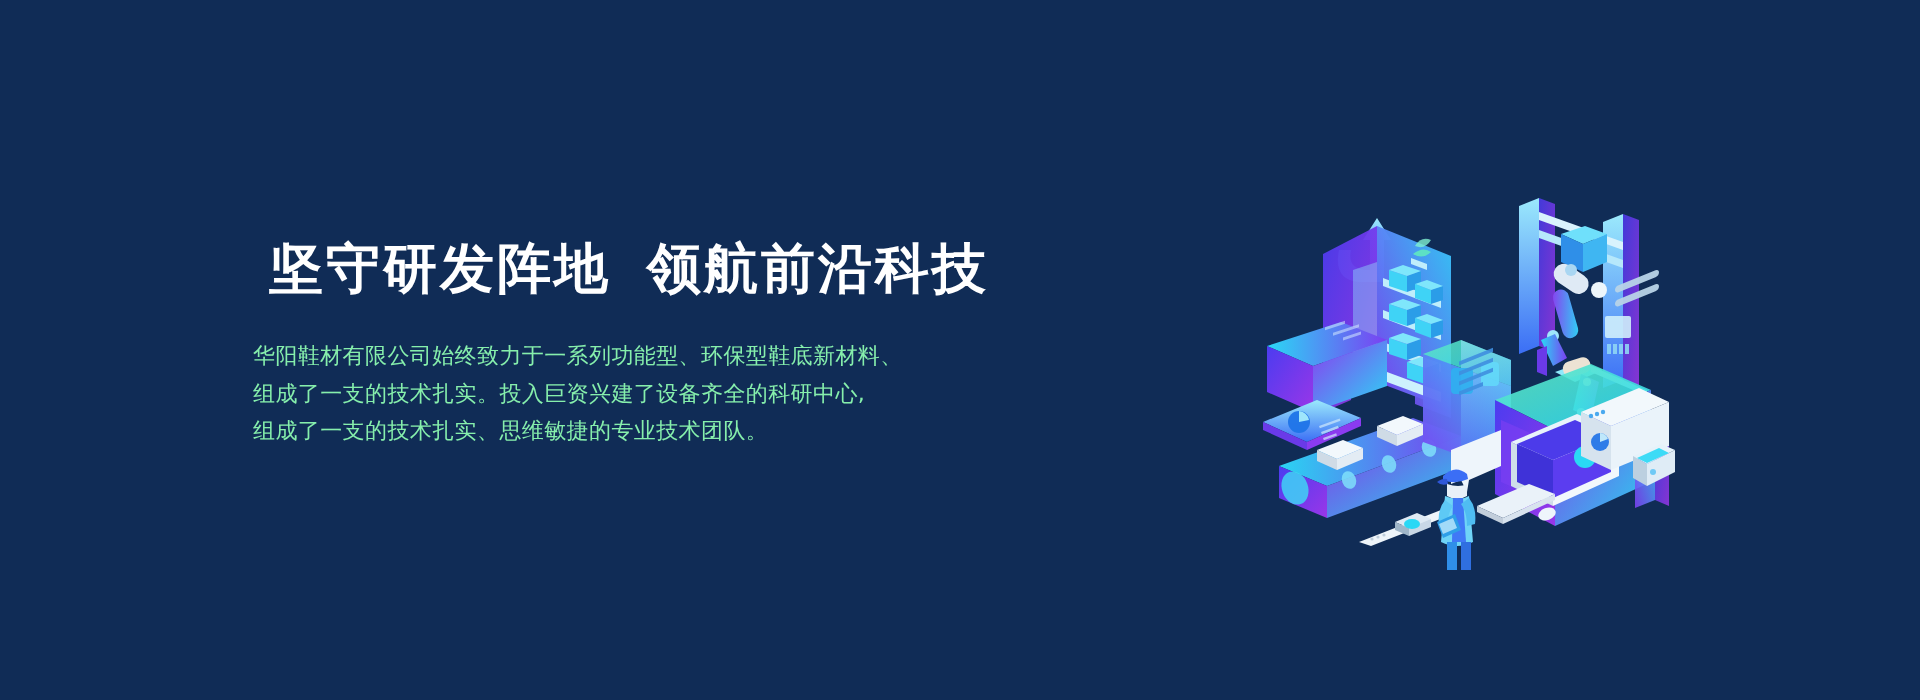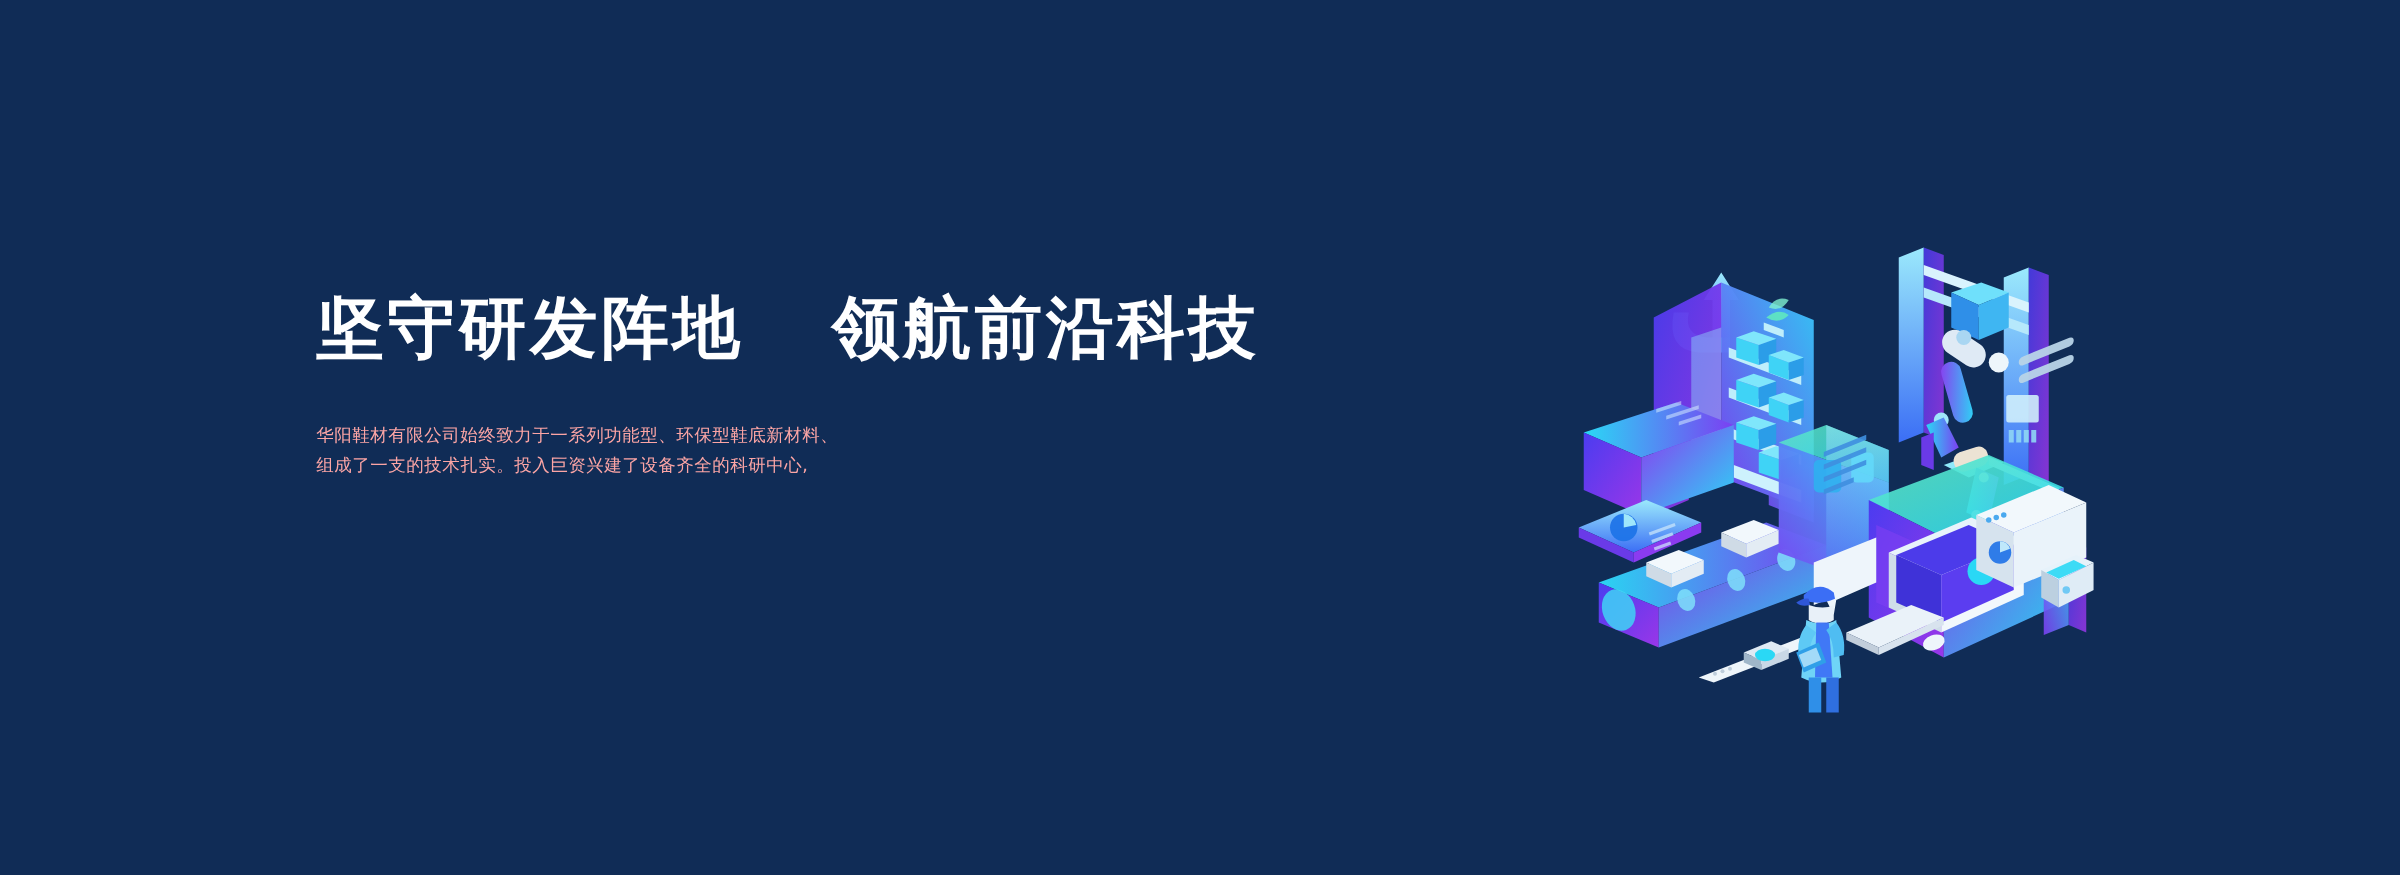--- a/index.html
+++ b/index.html
@@ -25,28 +25,28 @@
     top: 240px;
     width: 820px;
   }
   #headline {
     font-size: 54px;
     line-height: 1.05;
     font-weight: 700;
     color: #ffffff;
     letter-spacing: 3px;
     white-space: pre;
-    margin: 0 0 0 0;
-    font-family: Liberation Mono, monospace;
+    margin: 0 0 0 16px;
+    font-family: Liberation Sans, sans-serif;
   }
   #body-copy {
     margin-top: 40px;
-    font-size: 14px;
+    font-size: 22px;
     line-height: 1.72;
-    color: #fca5a5;
+    color: #86efac;
     letter-spacing: 0.4px;
     font-weight: 400;
   }
   #body-copy .line { display: block; white-space: pre; }
 
   
   #illustration {
     position: absolute;
     left: 1255px;
     top: 150px;
@@ -58,20 +58,21 @@
 </head>
 <body>
 
 <div id="banner">
 
   <div id="text-block">
     <h1 id="headline">坚守研发阵地  领航前沿科技</h1>
     <div id="body-copy">
       <span class="line">华阳鞋材有限公司始终致力于一系列功能型、环保型鞋底新材料、</span>
       <span class="line">组成了一支的技术扎实。投入巨资兴建了设备齐全的科研中心,</span>
+      <span class="line">组成了一支的技术扎实、思维敏捷的专业技术团队。</span>
     </div>
   </div>
 
   <div id="illustration">
     <svg viewBox="0 0 420 420" xmlns="http://www.w3.org/2000/svg">
       <defs>
         <linearGradient id="gA" x1="0" y1="0" x2="1" y2="1">
           <stop offset="0" stop-color="#8b3bf0"></stop>
             <stop offset="1" stop-color="#2ad8f5"></stop>
         </linearGradient>

